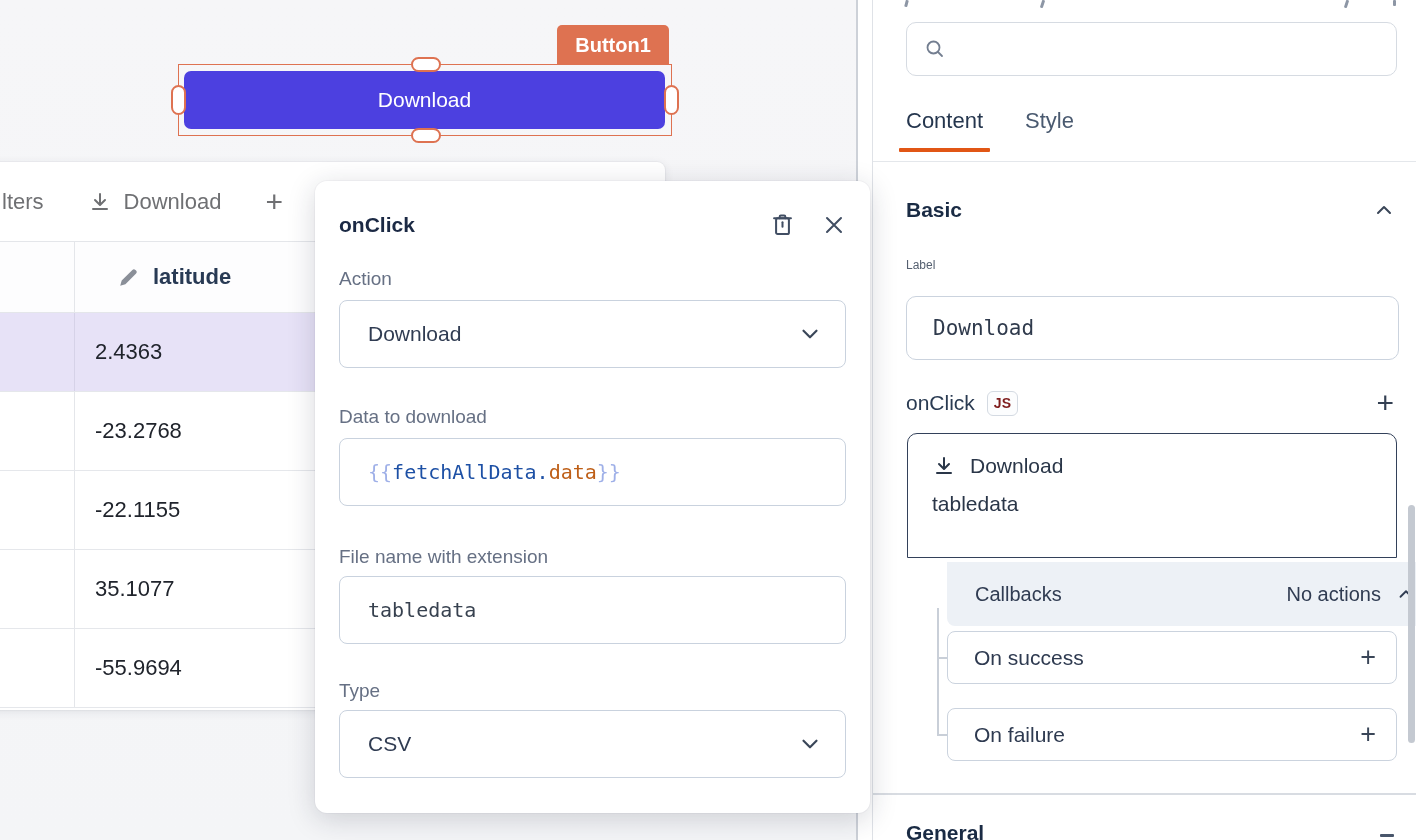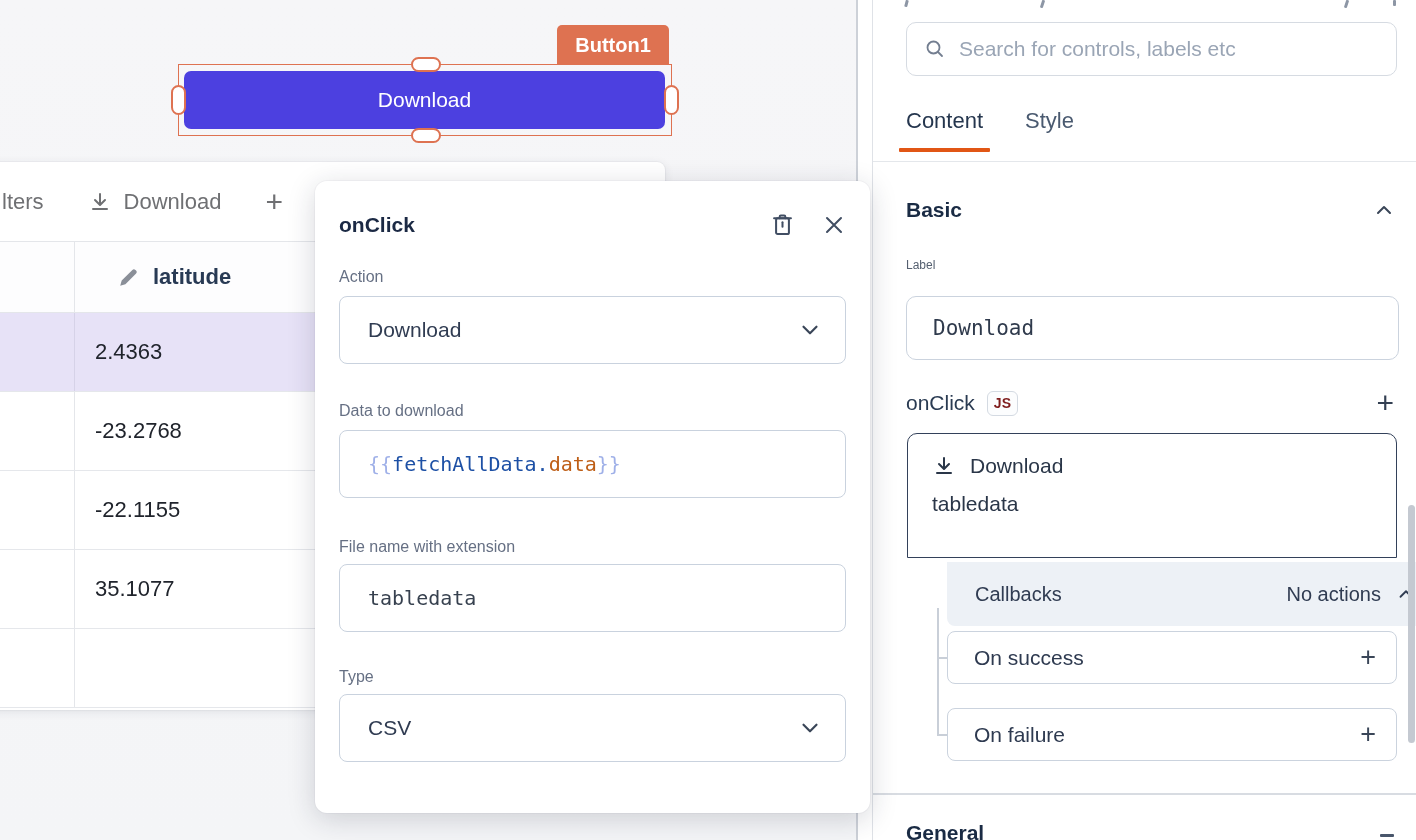--- a/index.html
+++ b/index.html
@@ -46,21 +46,21 @@
   .tbl-cell { display:flex; align-items:center; padding-left:20px; font-size:22px; color:#20242C; }
 
   
   .popup { position:absolute; left:315px; top:181px; width:555px; height:632px;
            background:#fff; border-radius:12px; z-index:30; padding:30px 24px;
            box-shadow:0 6px 28px rgba(25,35,55,.18), 0 0 0 1px rgba(25,35,55,.03); }
   .popup-head { display:flex; align-items:center; }
   .popup-title { font-size:21px; font-weight:600; color:#1B2944; flex:1; }
   .popup-icons { display:flex; align-items:center; gap:26px; color:#414E63; }
   .icon-btn { cursor:pointer; display:flex; align-items:center; }
-  .fld-label { font-size:16px; color:#667084; }
+  .fld-label { font-size:19px; color:#667084; }
   .mt30{margin-top:30px;} .mt38{margin-top:38px;} .mt40{margin-top:40px;} .mt36{margin-top:36px;}
   .mt10{margin-top:10px;} .mt8{margin-top:8px;}
   .select-box { height:68px; border:1px solid #C9D2DE; border-radius:8px; display:flex;
                 align-items:center; padding:0 22px 0 28px; cursor:pointer; background:#fff; }
   .select-box .val { flex:1; font-size:21px; color:#303C52; }
   .text-box { height:68px; border:1px solid #C9D2DE; border-radius:8px; display:flex;
               align-items:center; padding:0 28px; background:#fff;
               font-family:"DejaVu Sans Mono", monospace; font-size:20px; color:#37414F; }
   .code-open,.code-close { color:#9FB0E8; }
   .code-ref { color:#1D50A5; }
@@ -169,20 +169,21 @@
       <div class="tbl-row">
         <div class="tbl-leftcol"></div>
         <div class="tbl-cell">-22.1155</div>
       </div>
       <div class="tbl-row">
         <div class="tbl-leftcol"></div>
         <div class="tbl-cell">35.1077</div>
       </div>
       <div class="tbl-row">
         <div class="tbl-leftcol"></div>
+        <div class="tbl-cell">-55.9694</div>
       </div>
     </div>
 
     <div class="widget-tag">Button1</div>
     <div class="sel-frame"></div>
     <div class="blue-btn">Download</div>
     <div class="handle h-top"></div>
     <div class="handle h-bottom"></div>
     <div class="handle h-left"></div>
     <div class="handle h-right"></div>
@@ -256,21 +257,20 @@
     <span class="frag" style="left:472px;width:3px;height:8px;transform:rotate(18deg);"></span>
     <span class="frag" style="left:520px;width:3px;height:6px;"></span>
 
     <div class="search-box">
       <span>
         <svg width="24" height="24" viewBox="0 0 24 24" fill="none" stroke="#737E90" stroke-width="1.8" stroke-linecap="round">
             <circle cx="10.5" cy="10.5" r="6"></circle>
             <path d="M15 15l4 4"></path>
           </svg>
       </span>
-      <input value="" placeholder="Search for controls, labels etc" style="">
     </div>
 
     <div class="tabs">
       <div class="tab active">Content</div>
       <div class="tab">Style</div>
     </div>
     <div class="panel-divider"></div>
 
     <div class="sec-head">
       <span class="sec-title">Basic</span>

